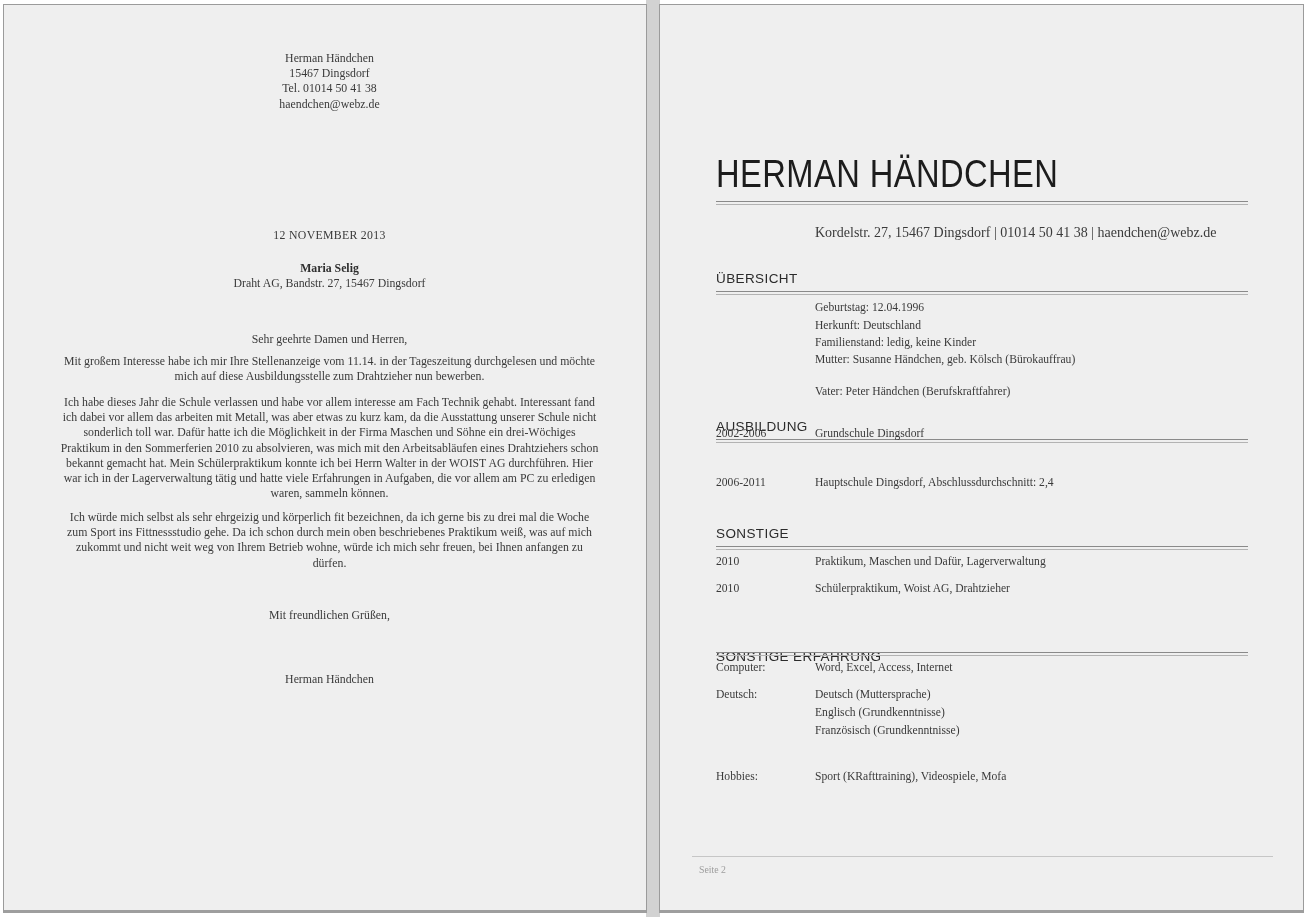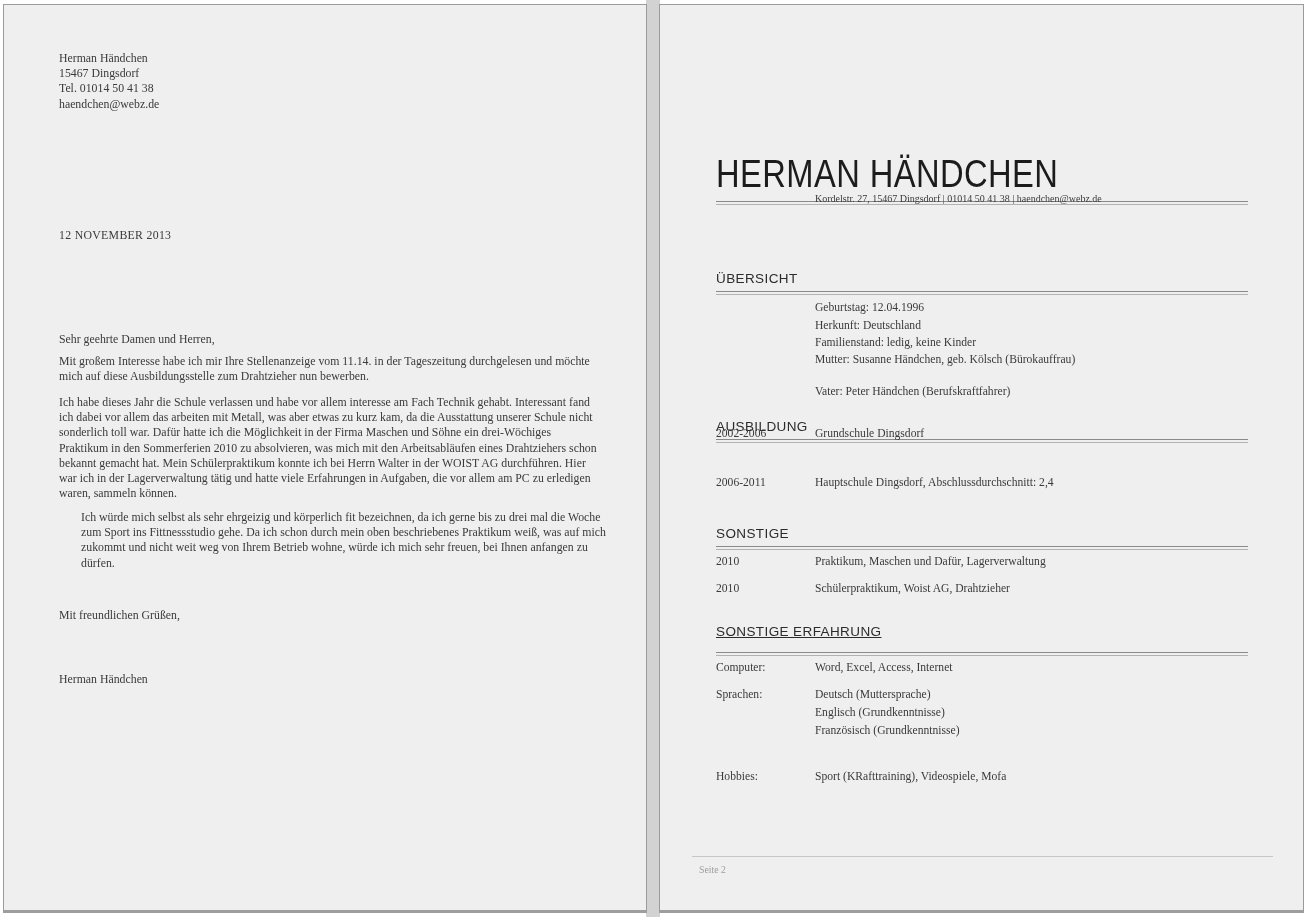--- a/index.html
+++ b/index.html
@@ -13,56 +13,57 @@
   .gap {
     position:absolute; left:646px; top:0; width:14px; height:917px;
     background:var(--gap-bg,#d2d2d2);
   }
   .page {
     position:absolute; top:4px; height:909px;
     background:var(--page-bg,#efefef);
     border:1px solid var(--page-border,#9b9b9b);
     border-bottom:3px solid #9e9e9e;
     box-sizing:border-box;
+    text-align:center;
   }
   #page-letter { left:3px;   width:644px; }
   #page-cv     { left:659px; width:645px; }
 
   
   .lt { position:absolute; left:55px; width:541px;
         font-size:11.8px; line-height:15.2px; color:var(--text,#3a3a3a); }
   .sender     { top:46px; }
   .date-line  { top:223px; letter-spacing:0.3px; }
   .recipient  { top:256px; }
   .recipient .r-name { font-weight:bold; color:#2e2e2e; }
   .salutation { top:327px; }
   .para-1 { top:349px; }
   .para-2 { top:390px; }
-  .para-3 { top:505px;margin-left:22px; }
+  .para-3 { top:505px; }
   .para-4 { top:560px; }
   .closing   { top:603px; }
   .signature { top:667px; }
 
   
   .cv-title {
     position:absolute; left:56px; top:148px;
     font-family:"Liberation Sans", sans-serif;
     font-size:38px; font-weight:400; color:#1c1c1c;
     letter-spacing:0.5px; white-space:nowrap;
     transform:scaleX(0.86); transform-origin:left top;
   }
   .dbl-rule {
     position:absolute; left:56px; width:532px; height:2px;
     border-top:1px solid var(--rule,#8a8a8a);
     border-bottom:1px solid #b3b3b3;
   }
   .title-rule { top:196px; }
   .cv-contact {
-    position:absolute; left:155px; top:188px;
-    font-size:10px; color:var(--text,#3a3a3a);
+    position:absolute; left:155px; top:220px;
+    font-size:14px; color:var(--text,#3a3a3a);
   }
   .sec-head {
     position:absolute; left:56px;
     font-family:"Liberation Sans", sans-serif;
     font-size:13.5px; color:#2b2b2b; letter-spacing:0.4px;
   }
   .cv-label, .cv-text {
     position:absolute; font-size:11.6px; color:var(--text,#3a3a3a);
     white-space:nowrap;
   }
@@ -72,21 +73,21 @@
   .h-overview { top:266px; } .rule-overview { top:286px; }
   .ov-0 { top:296px; } .ov-1 { top:314px; } .ov-2 { top:331px; }
   .ov-3 { top:348px; } .ov-4 { top:380px; }
 
   .h-education { top:414px; } .rule-education { top:434px; }
   .edu-0 { top:422px; } .edu-1 { top:471px; }
 
   .h-praktika { top:521px; } .rule-praktika { top:541px; }
   .pr-0 { top:550px; } .pr-1 { top:577px; }
 
-  .h-other { top:619px;text-decoration:underline; } .rule-other { top:647px; }
+  .h-other { top:644px; } .rule-other { top:647px; }
   .ot-computer { top:656px; }
   .ot-lang     { top:683px; }
   .ot-lang-0   { top:683px; } .ot-lang-1 { top:701px; } .ot-lang-2 { top:719px; }
   .ot-hobbies  { top:765px; }
 
   .footer-rule {
     position:absolute; left:32px; top:851px; width:581px;
     border-top:1px solid #c6c6c6;
   }
   .footer-text {
@@ -103,20 +104,24 @@
 
   <div class="lt sender">
     <div>Herman Händchen</div>
     <div>15467 Dingsdorf</div>
     <div>Tel. 01014 50 41 38</div>
     <div>haendchen@webz.de</div>
   </div>
 
   <div class="lt date-line">12 NOVEMBER 2013</div>
 
+  <div class="lt recipient">
+    <div class="r-name">Maria Selig</div>
+    <div>Draht AG, Bandstr. 27, 15467 Dingsdorf</div>
+  </div>
 
   <div class="lt salutation">Sehr geehrte Damen und Herren,</div>
 
   <div class="lt para-1">Mit großem Interesse habe ich mir Ihre Stellenanzeige vom 11.14. in der Tageszeitung durchgelesen und möchte mich auf diese Ausbildungsstelle zum Drahtzieher nun bewerben.</div>
   <div class="lt para-2">Ich habe dieses Jahr die Schule verlassen und habe vor allem interesse am Fach Technik gehabt. Interessant fand ich dabei vor allem das arbeiten mit Metall, was aber etwas zu kurz kam, da die Ausstattung unserer Schule nicht sonderlich toll war. Dafür hatte ich die Möglichkeit in der Firma Maschen und Söhne ein drei-Wöchiges Praktikum in den Sommerferien 2010 zu absolvieren, was mich mit den Arbeitsabläufen eines Drahtziehers schon bekannt gemacht hat. Mein Schülerpraktikum konnte ich bei Herrn Walter in der WOIST AG durchführen. Hier war ich in der Lagerverwaltung tätig und hatte viele Erfahrungen in Aufgaben, die vor allem am PC zu erledigen waren, sammeln können.</div>
   <div class="lt para-3">Ich würde mich selbst als sehr ehrgeizig und körperlich fit bezeichnen, da ich gerne bis zu drei mal die Woche zum Sport ins Fittnessstudio gehe. Da ich schon durch mein oben beschriebenes Praktikum weiß, was auf mich zukommt und nicht weit weg von Ihrem Betrieb wohne, würde ich mich sehr freuen, bei Ihnen anfangen zu dürfen.</div>
 
   <div class="lt closing">Mit freundlichen Grüßen,</div>
   <div class="lt signature">Herman Händchen</div>
 </div>
@@ -146,21 +151,21 @@
   <div class="dbl-rule rule-praktika"></div>
   <div class="cv-label pr-0">2010</div>
   <div class="cv-text  pr-0">Praktikum, Maschen und Dafür, Lagerverwaltung</div>
   <div class="cv-label pr-1">2010</div>
   <div class="cv-text  pr-1">Schülerpraktikum, Woist AG, Drahtzieher</div>
 
   <div class="sec-head h-other">SONSTIGE ERFAHRUNG</div>
   <div class="dbl-rule rule-other"></div>
   <div class="cv-label ot-computer">Computer:</div>
   <div class="cv-text  ot-computer">Word, Excel, Access, Internet</div>
-  <div class="cv-label ot-lang">Sprachen:</div>
+  <div class="cv-label ot-lang">Deutsch:</div>
   <div class="cv-text  ot-lang-0">Deutsch (Muttersprache)</div>
   <div class="cv-text  ot-lang-1">Englisch (Grundkenntnisse)</div>
   <div class="cv-text  ot-lang-2">Französisch (Grundkenntnisse)</div>
   <div class="cv-label ot-hobbies">Hobbies:</div>
   <div class="cv-text  ot-hobbies">Sport (KRafttraining), Videospiele, Mofa</div>
 
   <div class="footer-rule"></div>
   <div class="footer-text">Seite 2</div>
 </div>
 

